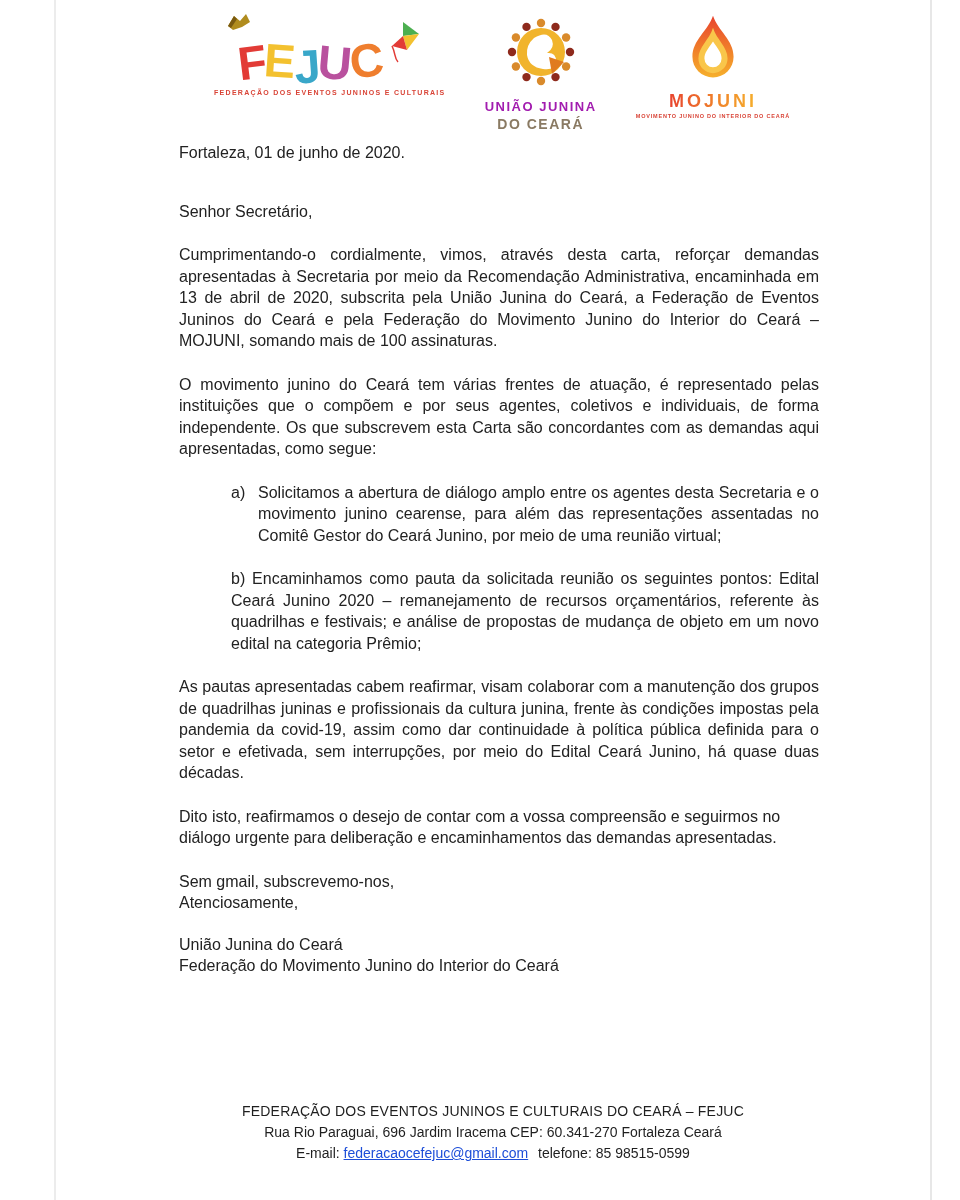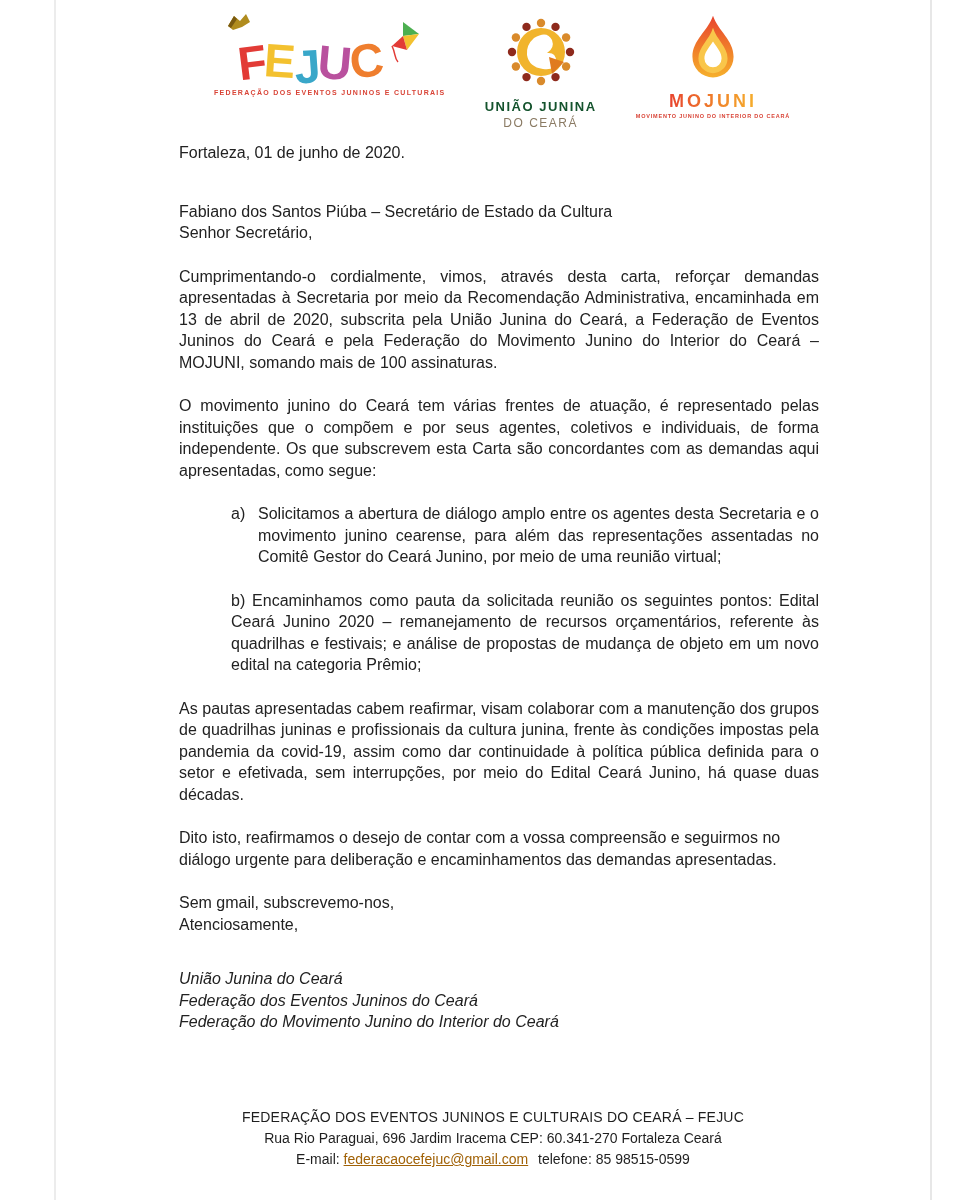--- a/index.html
+++ b/index.html
@@ -33,22 +33,22 @@
   .fl-c { color: #ef7e2e; transform: rotate(-6deg) translateY(-2px); }
   .hat { position: absolute; left: -14px; top: -2px; }
   .kite { margin-left: 2px; margin-bottom: 18px; }
   .fejuc-tagline {
     font-size: 7px; letter-spacing: 1.3px; color: #d94437; margin-top: 3px;
     white-space: nowrap; font-weight: bold;
   }
 
   
   .uniao { padding-top: 2px; }
-  .uniao-name { font-size: 13px; font-weight: bold; color: #14532d; letter-spacing: 1.5px; margin-top: 7px; }
-  .uniao-sub  { font-size: 12px; font-weight: normal; color: #8a7a63; letter-spacing: 1.5px; margin-top: 2px; }
+  .uniao-name { font-size: 13px; font-weight: bold; color: #a21caf; letter-spacing: 1.5px; margin-top: 7px; }
+  .uniao-sub  { font-size: 14px; font-weight: bold; color: #8a7a63; letter-spacing: 1.5px; margin-top: 2px; }
 
   
   .mojuni-name {
     font-size: 18px; letter-spacing: 3px; font-weight: bold; margin-top: 1px;
     background: linear-gradient(90deg, #e8432e, #f0832a 55%, #f6b02c);
     -webkit-background-clip: text; background-clip: text; color: transparent;
   }
   .mojuni-tagline { font-size: 5.5px; letter-spacing: 0.8px; color: #d94437; margin-top: 1px; white-space: nowrap; font-weight: bold; }
 
   
@@ -56,29 +56,29 @@
   .date-line { text-align: left; margin-top: 30px; padding-right: 18px; }
   .recipient { margin-top: 37px; }
   .para { margin-top: 22px; }
   .justify { text-align: justify; }
   .items { margin-left: 52px; }
   .item { margin-top: 22px; }
   .item-a { display: flex; }
   .item-a .marker { width: 27px; flex: 0 0 27px; }
   .item-a .item-text { flex: 1; text-align: justify; }
   .closing { margin-top: 22px; }
-  .signatories { margin-top: 33px; font-style: italic; }
+  .signatories { margin-top: 20px; }
 
   
   .footer {
-    position: absolute; left: 0; right: 0; bottom: 30px;
+    position: absolute; left: 0; right: 0; bottom: 36px;
     text-align: center; font-size: 14px; line-height: 21px; color: #1f1f1f;
   }
   .footer .fline1 { letter-spacing: 0.2px; }
-  .email-link { color: #a16207; text-decoration: underline; cursor: pointer; }
+  .email-link { color: #1d4ed8; text-decoration: underline; cursor: pointer; }
   .contact-sep { display: inline-block; width: 6px; }
 </style>
 </head>
 <body>
 
 <div class="page">
 
   <header class="letterhead">
 
     <div class="logo">
@@ -148,21 +148,20 @@
       <div class="mojuni-name">MOJUNI</div>
       <div class="mojuni-tagline">MOVIMENTO JUNINO DO INTERIOR DO CEARÁ</div>
     </div>
   </header>
 
   <main class="letter-body">
 
     <p class="date-line">Fortaleza, 01 de junho de 2020.</p>
 
     <div class="recipient">
-      <p>Fabiano dos Santos Piúba – Secretário de Estado da Cultura</p>
       <p>Senhor Secretário,</p>
     </div>
 
     <p class="para justify">Cumprimentando-o cordialmente, vimos, através desta carta, reforçar demandas apresentadas à Secretaria por meio da Recomendação Administrativa, encaminhada em 13 de abril de 2020, subscrita pela União Junina do Ceará, a Federação de Eventos Juninos do Ceará e pela Federação do Movimento Junino do Interior do Ceará – MOJUNI, somando mais de 100 assinaturas.</p>
 
     <p class="para justify">O movimento junino do Ceará tem várias frentes de atuação, é representado pelas instituições que o compõem e por seus agentes, coletivos e individuais, de forma independente. Os que subscrevem esta Carta são concordantes com as demandas aqui apresentadas, como segue:</p>
 
     <div class="items">
       <div class="item item-a">
         <span class="marker">a)</span>
@@ -178,21 +177,20 @@
 
     <p class="para">Dito isto, reafirmamos o desejo de contar com a vossa compreensão e seguirmos no diálogo urgente para deliberação e encaminhamentos das demandas apresentadas.</p>
 
     <div class="closing">
       <p>Sem gmail, subscrevemo-nos,</p>
       <p>Atenciosamente,</p>
     </div>
 
     <div class="signatories">
       <p>União Junina do Ceará</p>
-      <p>Federação dos Eventos Juninos do Ceará</p>
       <p>Federação do Movimento Junino do Interior do Ceará</p>
     </div>
 
   </main>
 
   <footer class="footer">
     <p class="fline1">FEDERAÇÃO DOS EVENTOS JUNINOS E CULTURAIS DO CEARÁ – FEJUC</p>
     <p>Rua Rio Paraguai, 696 Jardim Iracema CEP: 60.341-270 Fortaleza Ceará</p>
     <p>
       <span>E-mail:</span>

